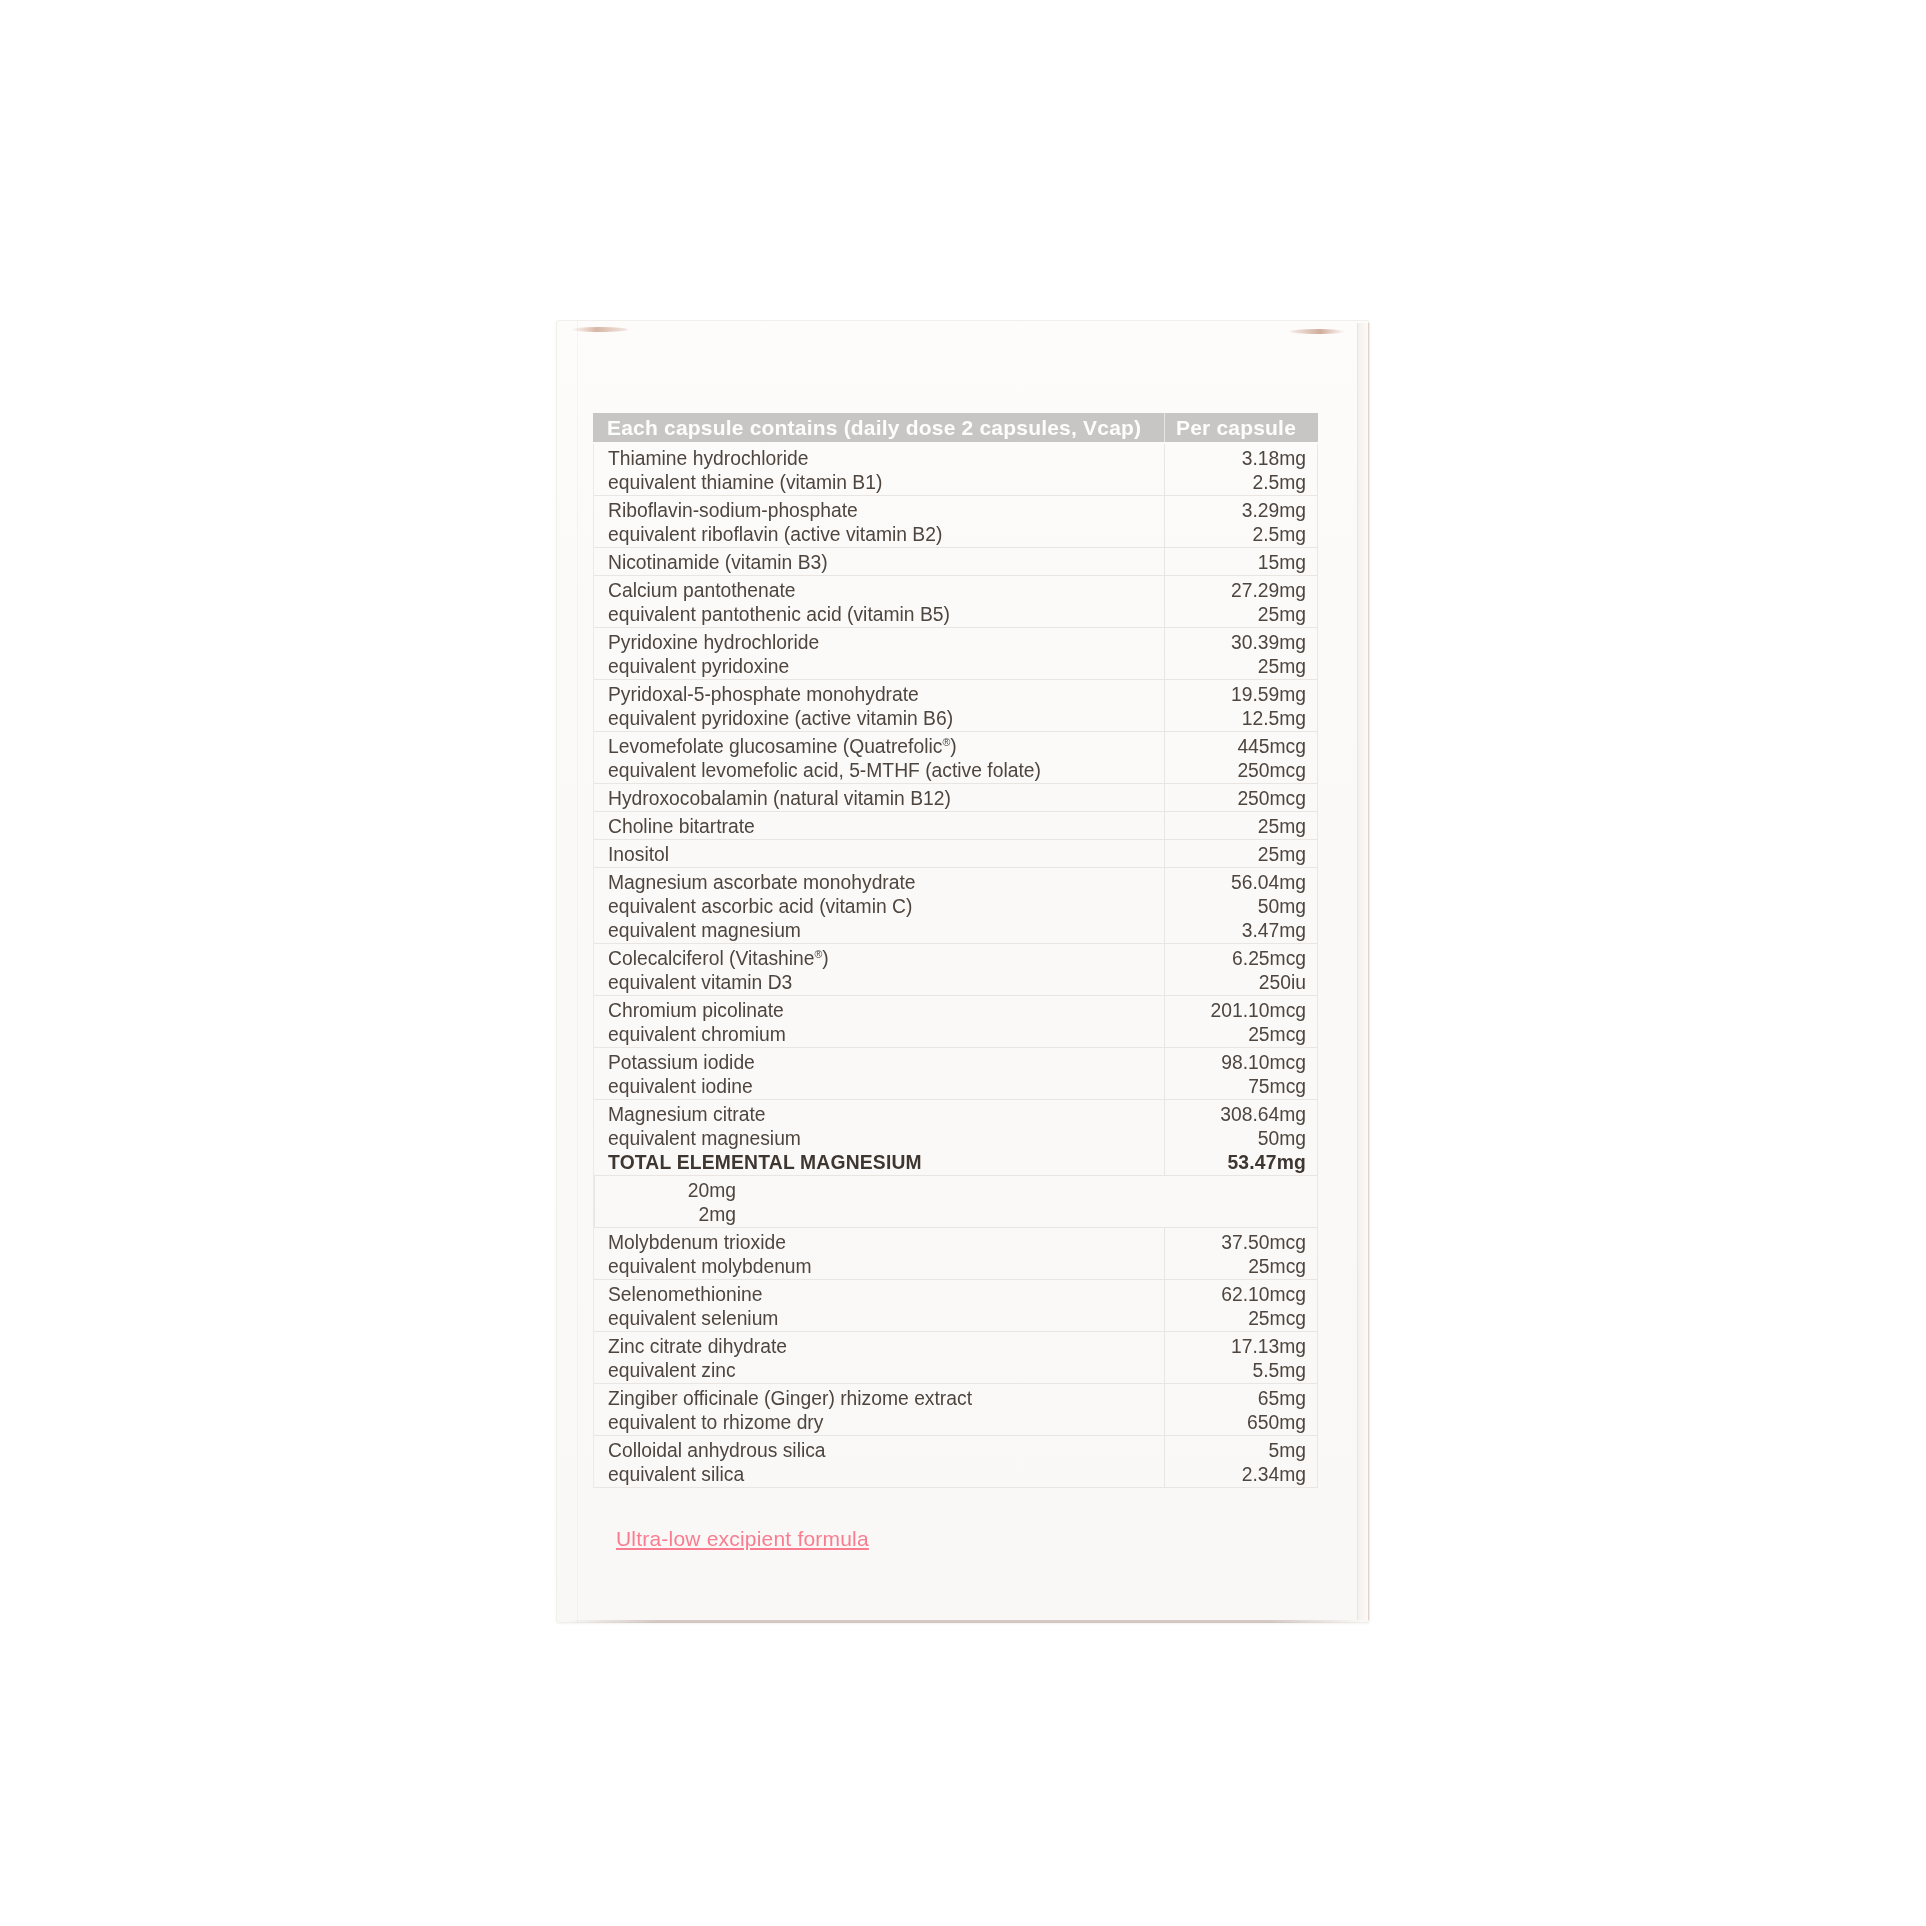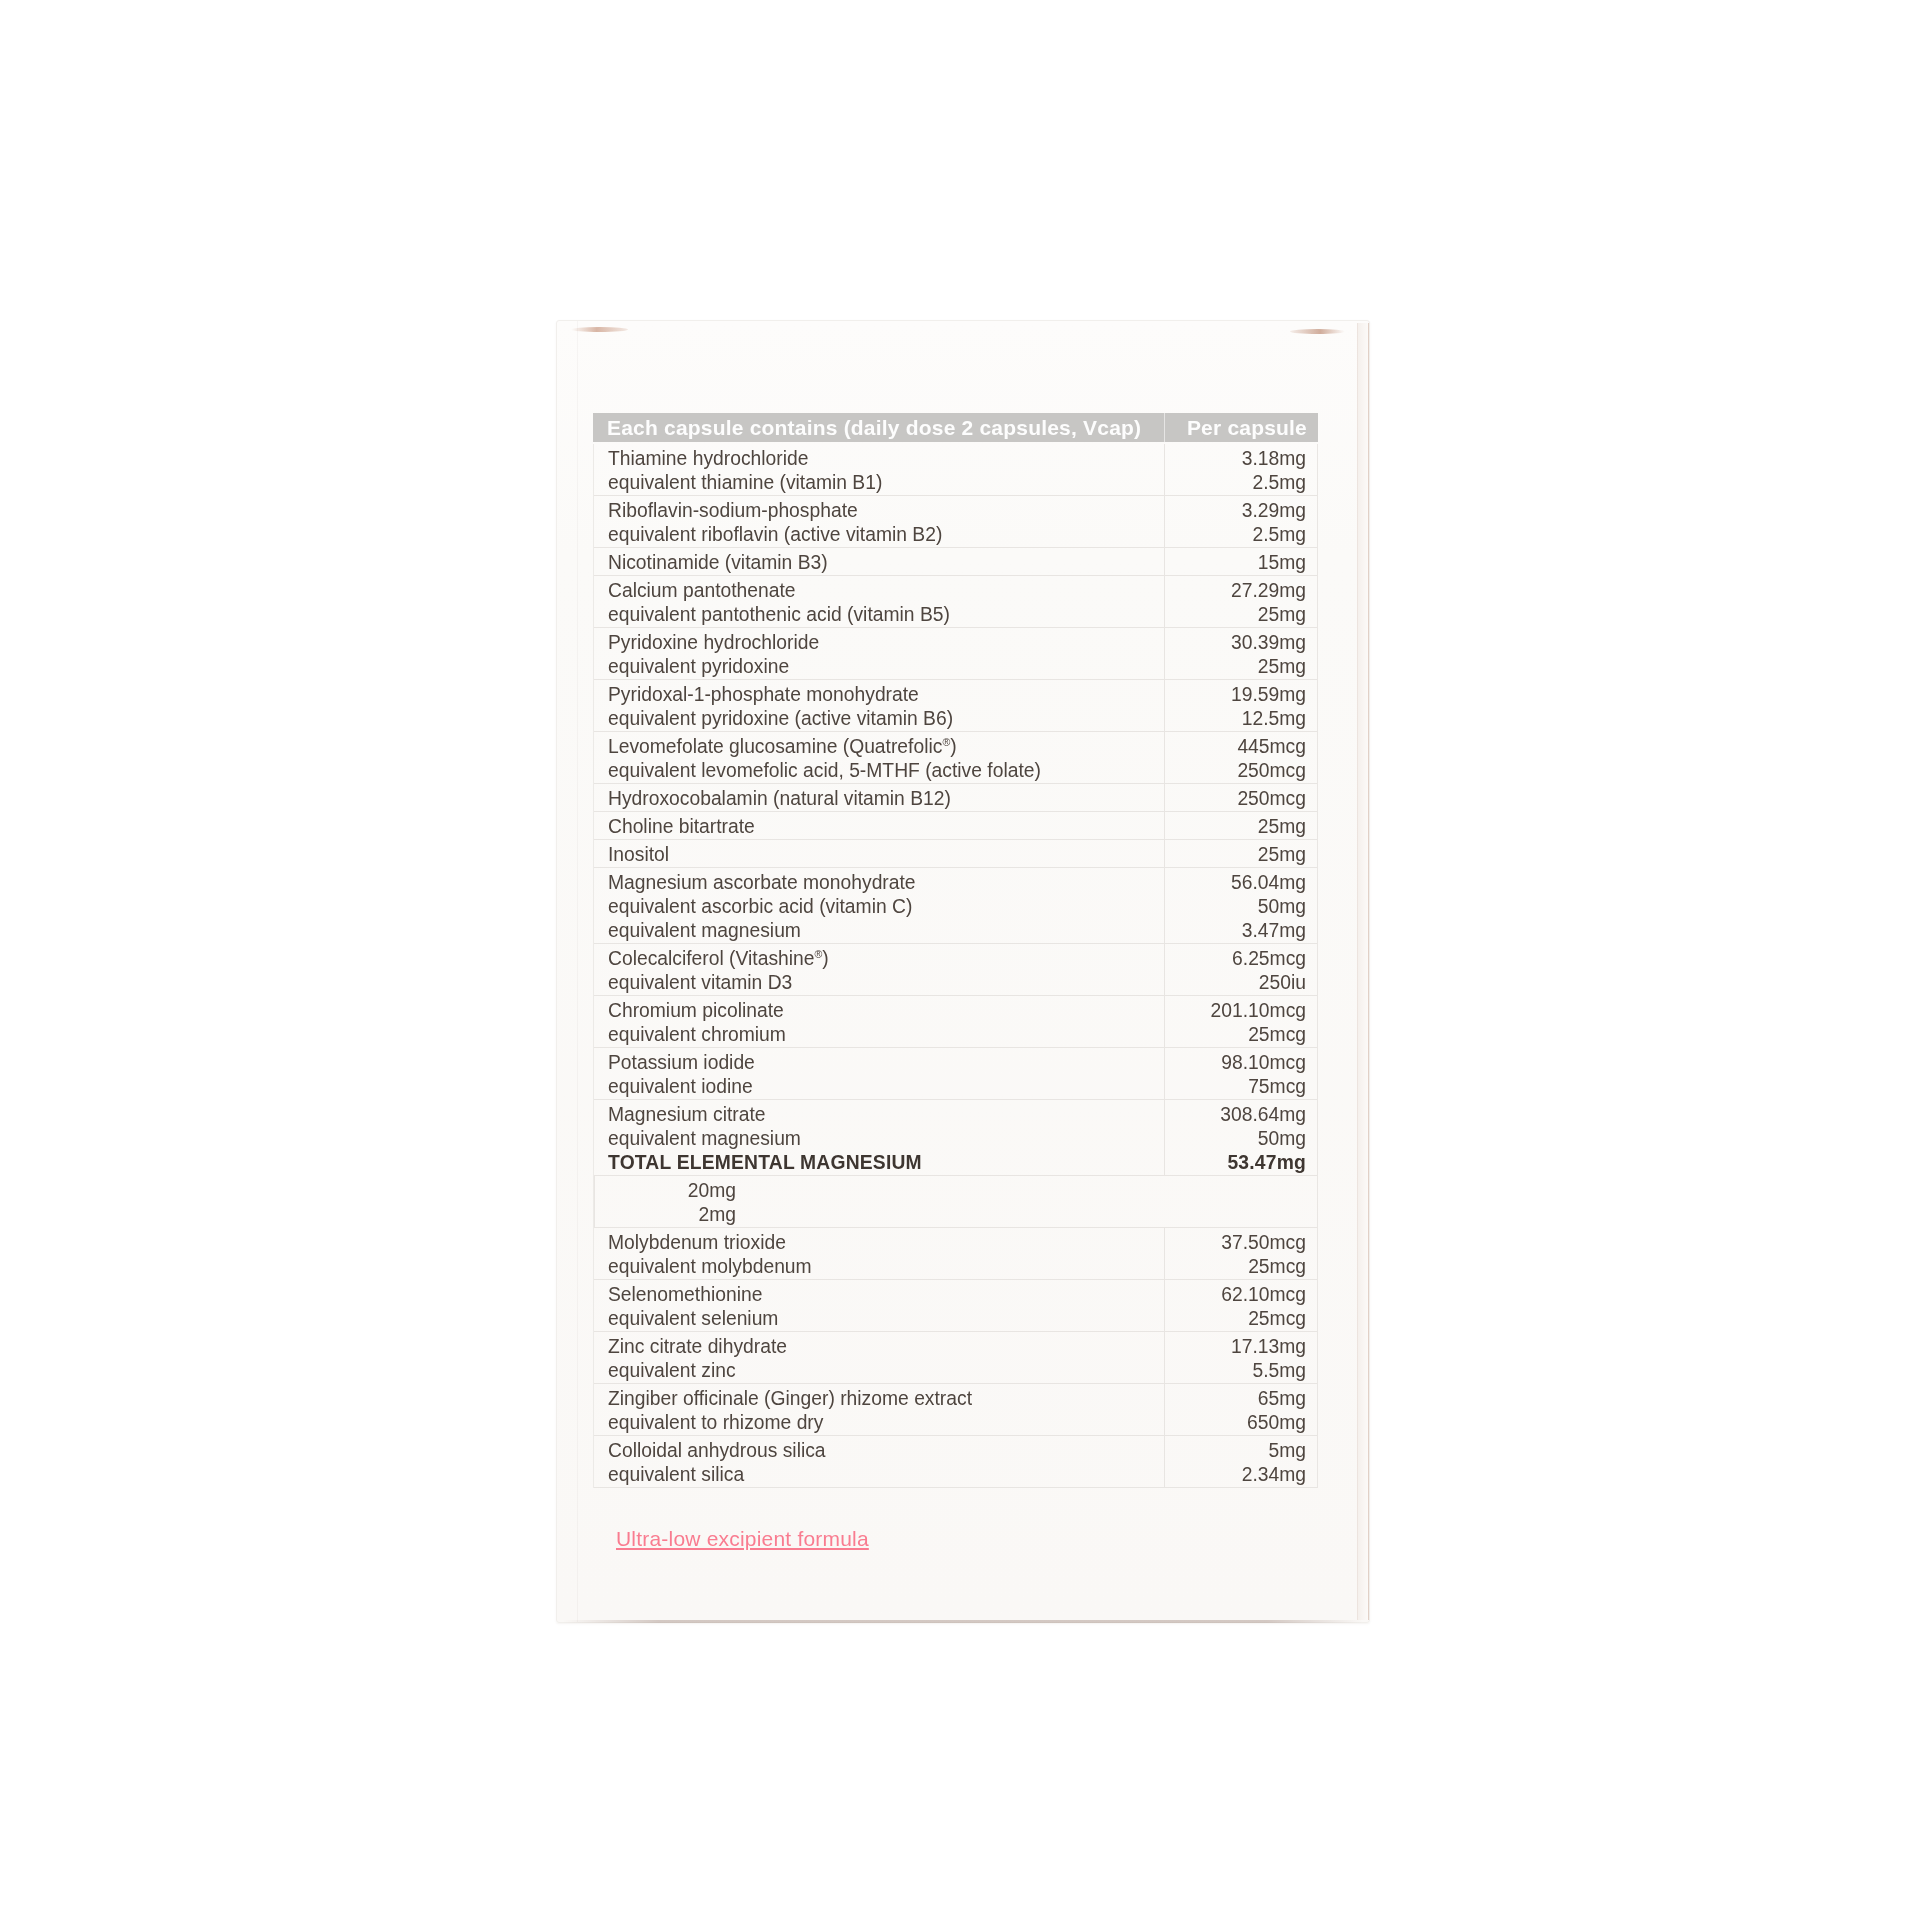--- a/index.html
+++ b/index.html
@@ -56,21 +56,21 @@
   }
   .table-header{
     display:flex;justify-content:space-between;align-items:center;
     height:29px;background:var(--header-bg);
     color:var(--header-text);font-weight:bold;font-size:21px;
     padding:0 11px 0 14px;margin-bottom:2px;
     letter-spacing:0.2px;
   }
   .table-header .hdr-right{
     border-left:1px solid rgba(255,255,255,.55);
-    width:143px;text-align:right;height:100%;line-height:29px;
+    width:143px;text-align:center;height:100%;line-height:29px;
   }
   .table-body{
     border-left:1px solid #eceae7;border-right:1px solid #e9e6e3;
   }
   .row{display:flex;border-bottom:1px solid var(--separator);align-items:center;}
   .cell-label{width:570px;padding:3px 6px 0 14px;}
   .cell-value{width:153px;padding:3px 11px 0 4px;text-align:right;border-left:1px solid var(--separator);}
   .line{min-height:24px;}
   .line.bold{font-weight:bold;color:var(--bold-text);letter-spacing:0.2px;}
   sup{font-size:.55em;vertical-align:super;line-height:0;}
@@ -143,21 +143,21 @@
               <div class="line">Pyridoxine hydrochloride</div>
               <div class="line">equivalent pyridoxine</div>
             </div>
             <div class="cell-value">
               <div class="line">30.39mg</div>
               <div class="line">25mg</div>
             </div>
           </div>
           <div class="row">
             <div class="cell-label">
-              <div class="line">Pyridoxal-1-phosphate monohydrate</div>
+              <div class="line">Pyridoxal-5-phosphate monohydrate</div>
               <div class="line">equivalent pyridoxine (active vitamin B6)</div>
             </div>
             <div class="cell-value">
               <div class="line">19.59mg</div>
               <div class="line">12.5mg</div>
             </div>
           </div>
           <div class="row">
             <div class="cell-label">
               <div class="line">Levomefolate glucosamine (Quatrefolic<sup>®</sup>)</div>

